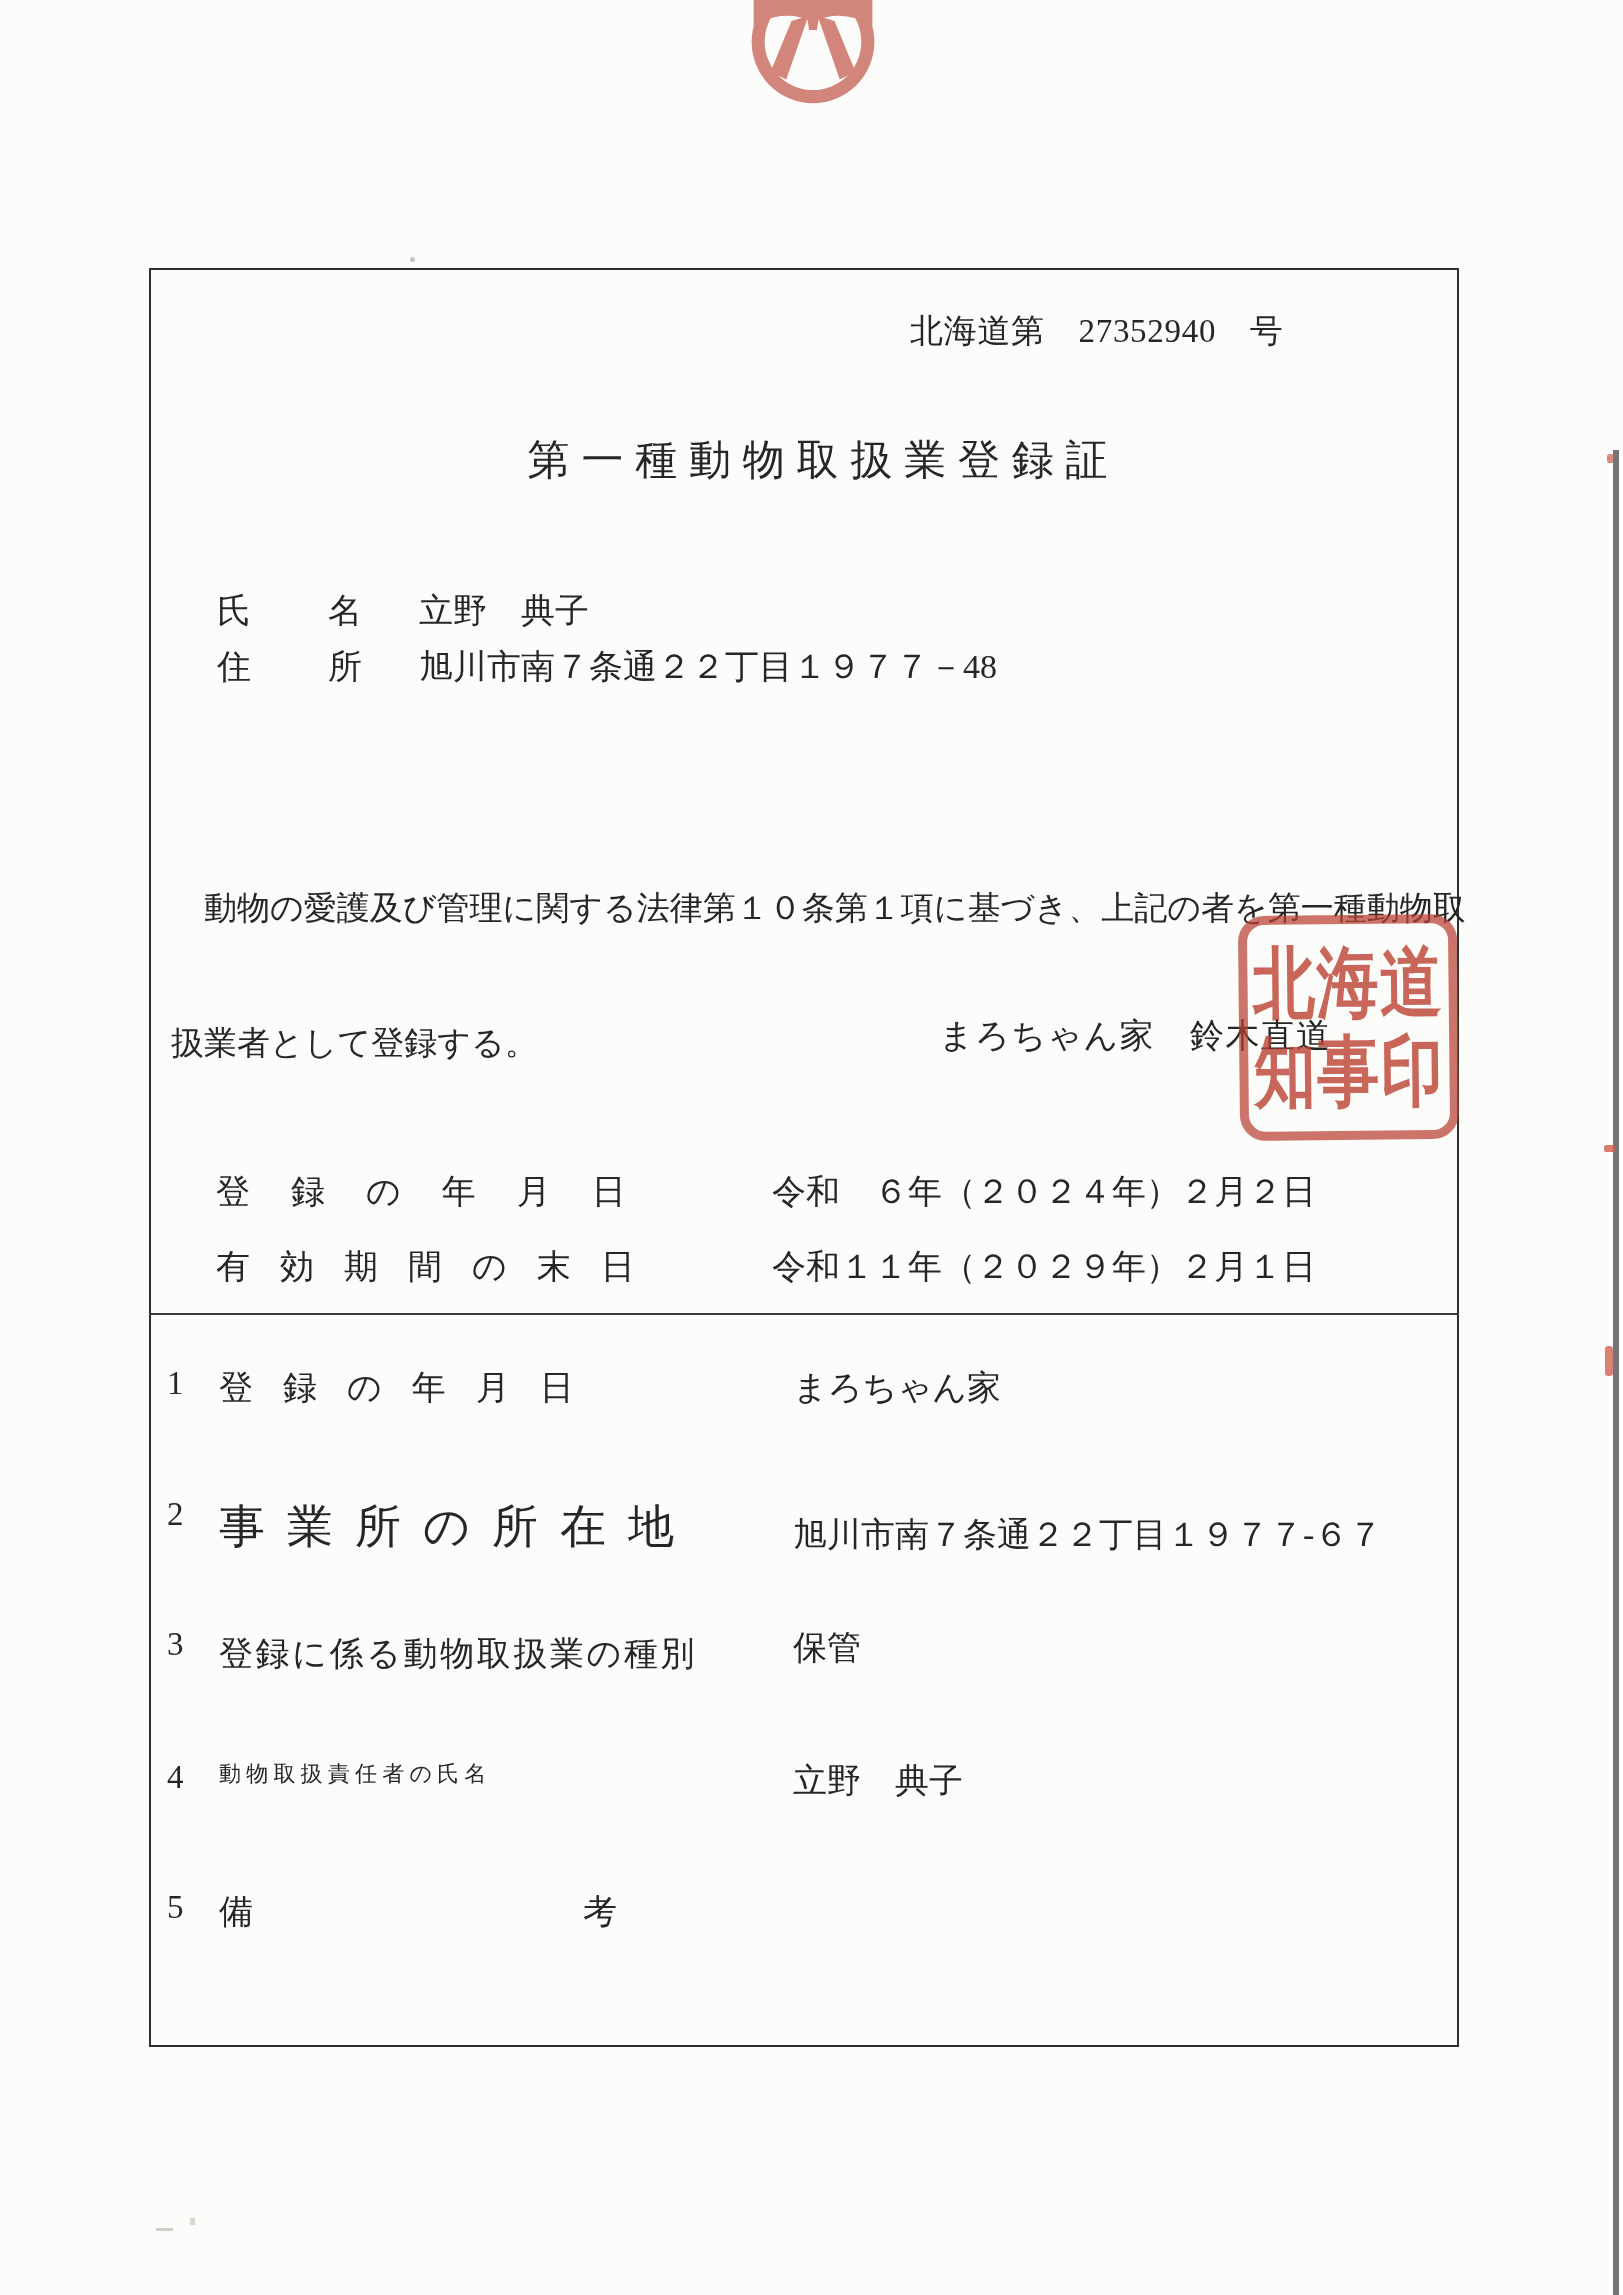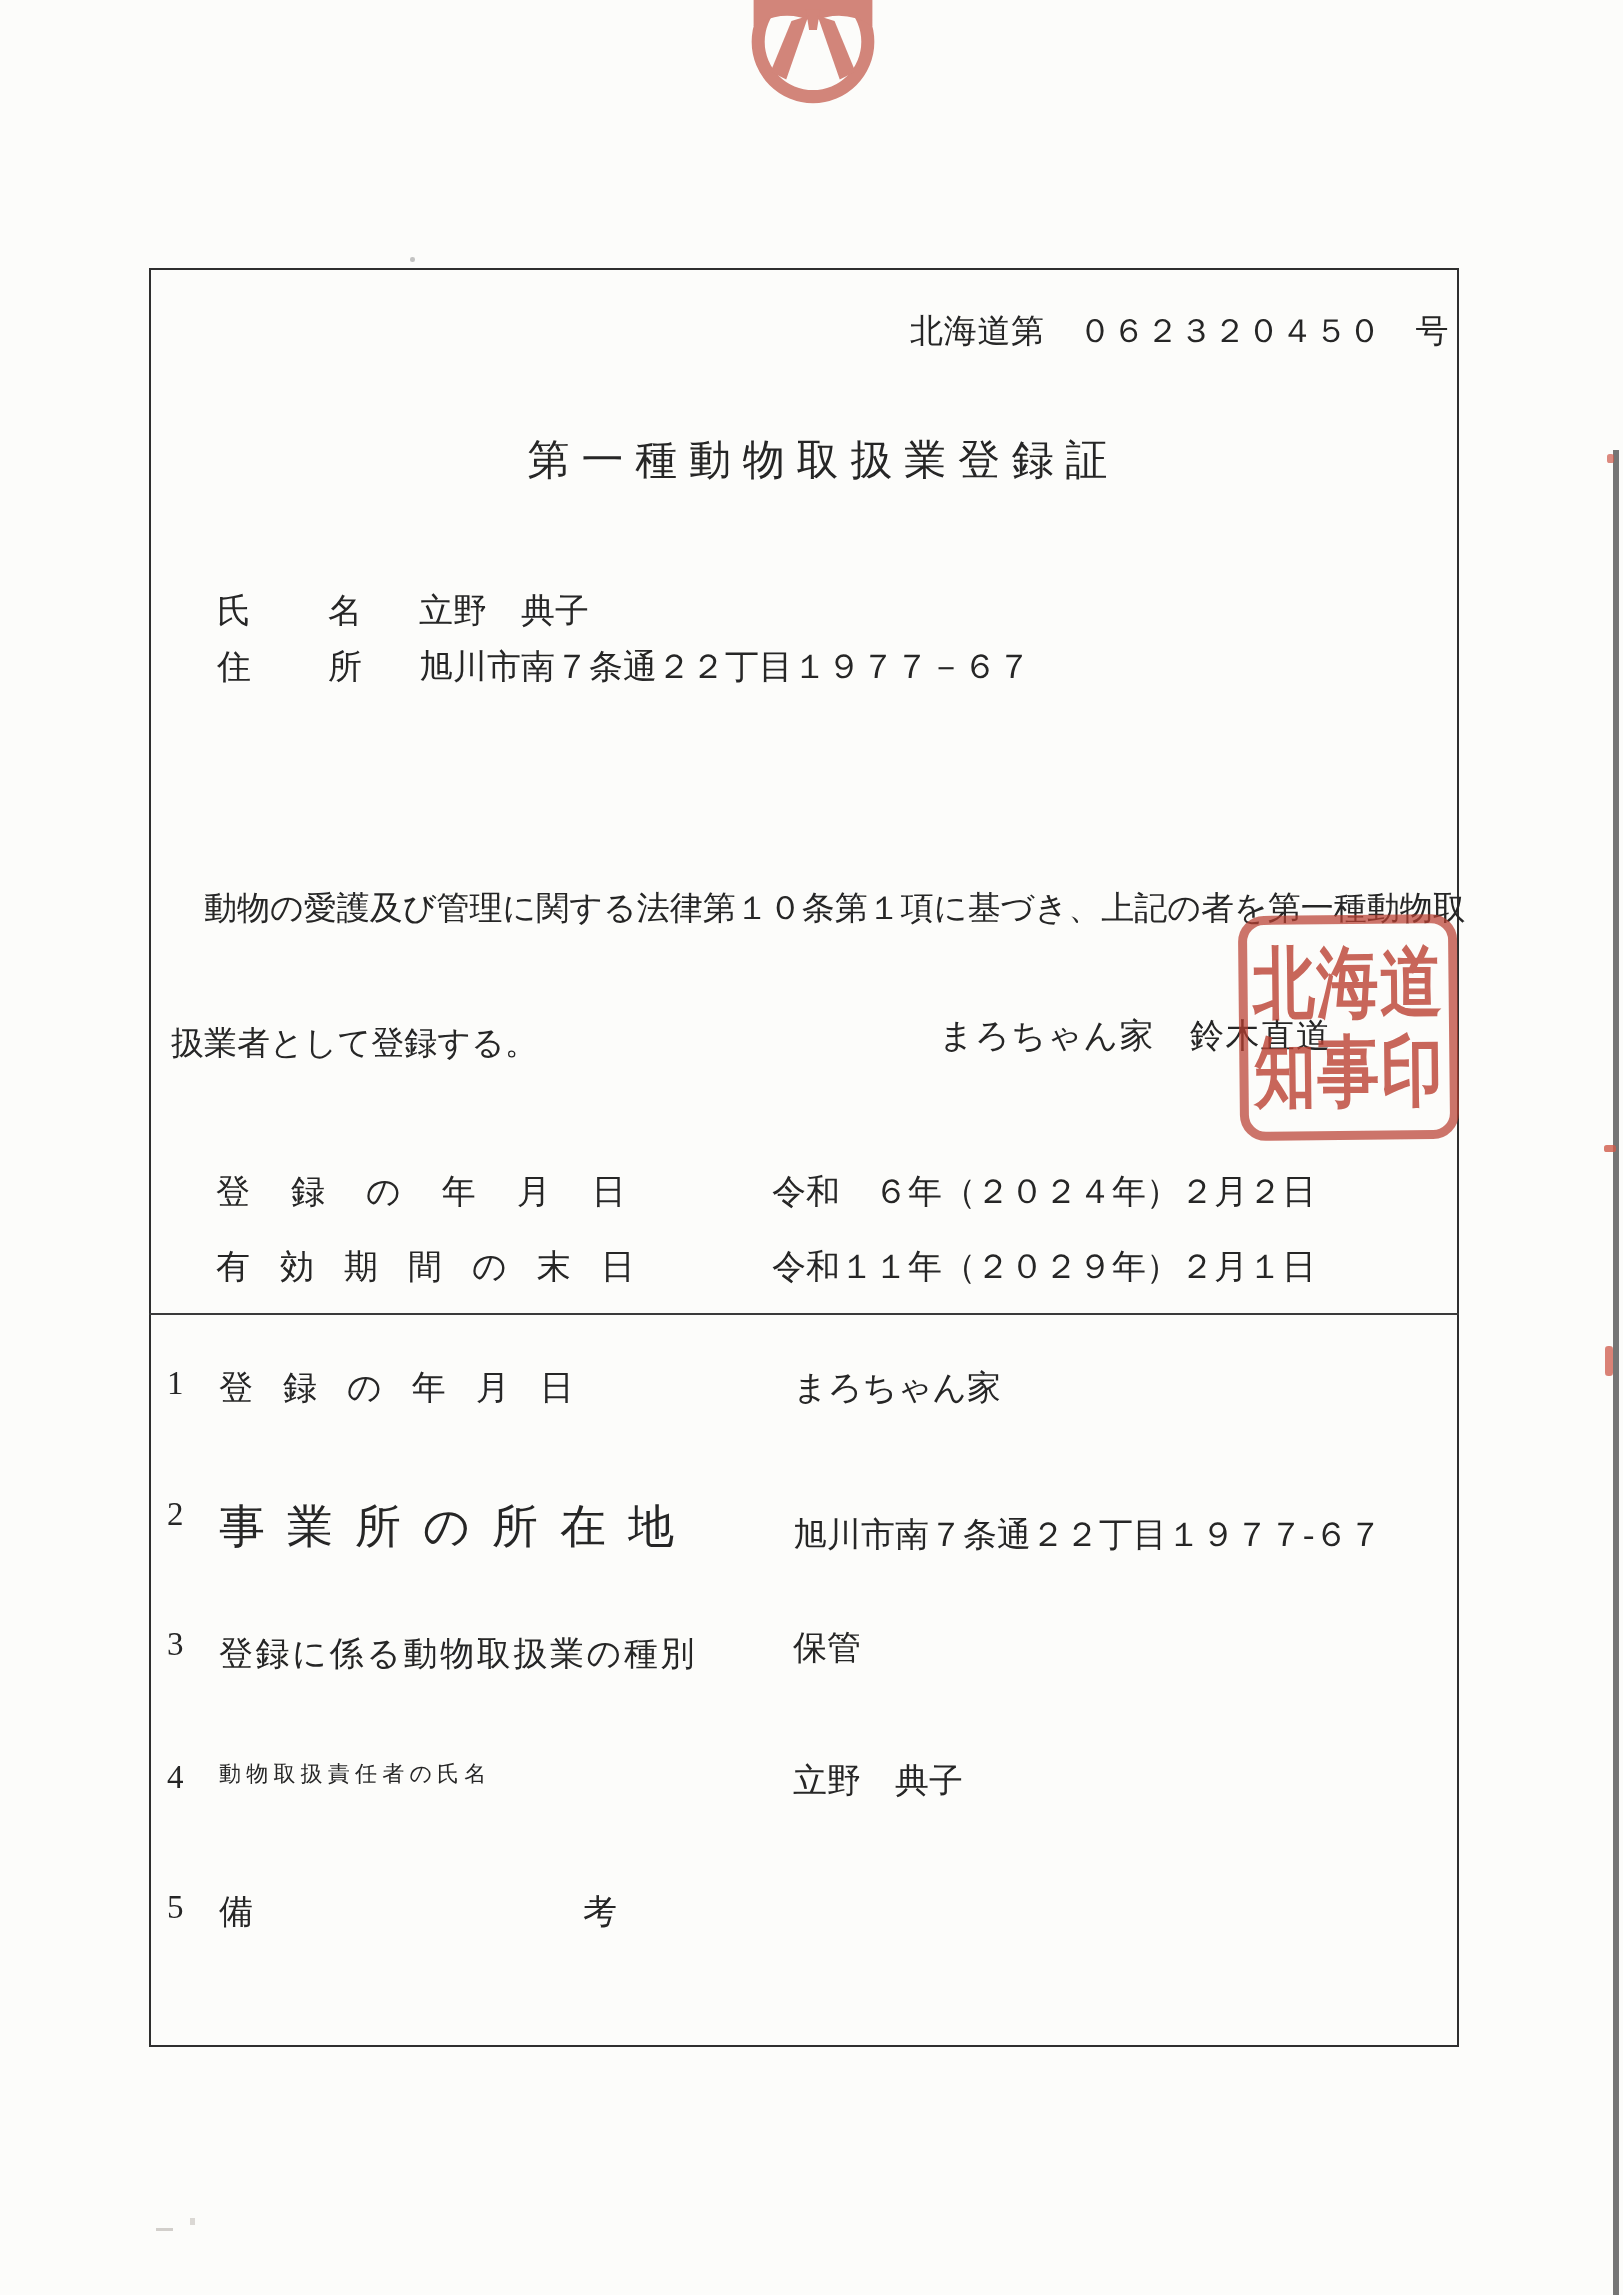--- a/index.html
+++ b/index.html
@@ -84,31 +84,31 @@
       <path d="M4,40 Q48,12 95,33 Q142,12 186,40 L186,-5 L4,-5 Z"></path>
       <path d="M84,14 L106,14 L101,46 L89,46 Z"></path>
       <path d="M88,24 L62,32 L30,110 L54,122 Z"></path>
       <path d="M102,24 L128,32 L160,110 L136,122 Z"></path>
     </svg>
   </div>
 
   <div class="cert-box"></div>
   <div class="divider"></div>
 
-  <div class="abs docnum">北海道第　０６２３２０４５０　号</div>
+  <div class="abs docnum">北海道第　27352940　号</div>
 
   <div class="abs title">第一種動物取扱業登録証</div>
 
   <div class="abs t52 name-l1">氏</div>
   <div class="abs t52 name-l2">名</div>
   <div class="abs t52 name-v">立野　典子</div>
 
   <div class="abs t52 addr-l1">住</div>
   <div class="abs t52 addr-l2">所</div>
-  <div class="abs t52 addr-v">旭川市南７条通２２丁目１９７７－６７</div>
+  <div class="abs t52 addr-v">旭川市南７条通２２丁目１９７７－48</div>
 
   <div class="abs body-par">
     <div>　動物の愛護及び管理に関する法律第１０条第１項に基づき、上記の者を第一種動物取</div>
     <div>扱業者として登録する。</div>
   </div>
 
   <div class="abs issuer">まろちゃん家　鈴木直道</div>
 
   <div class="gov-seal">
     <div class="srow">北海道</div>

